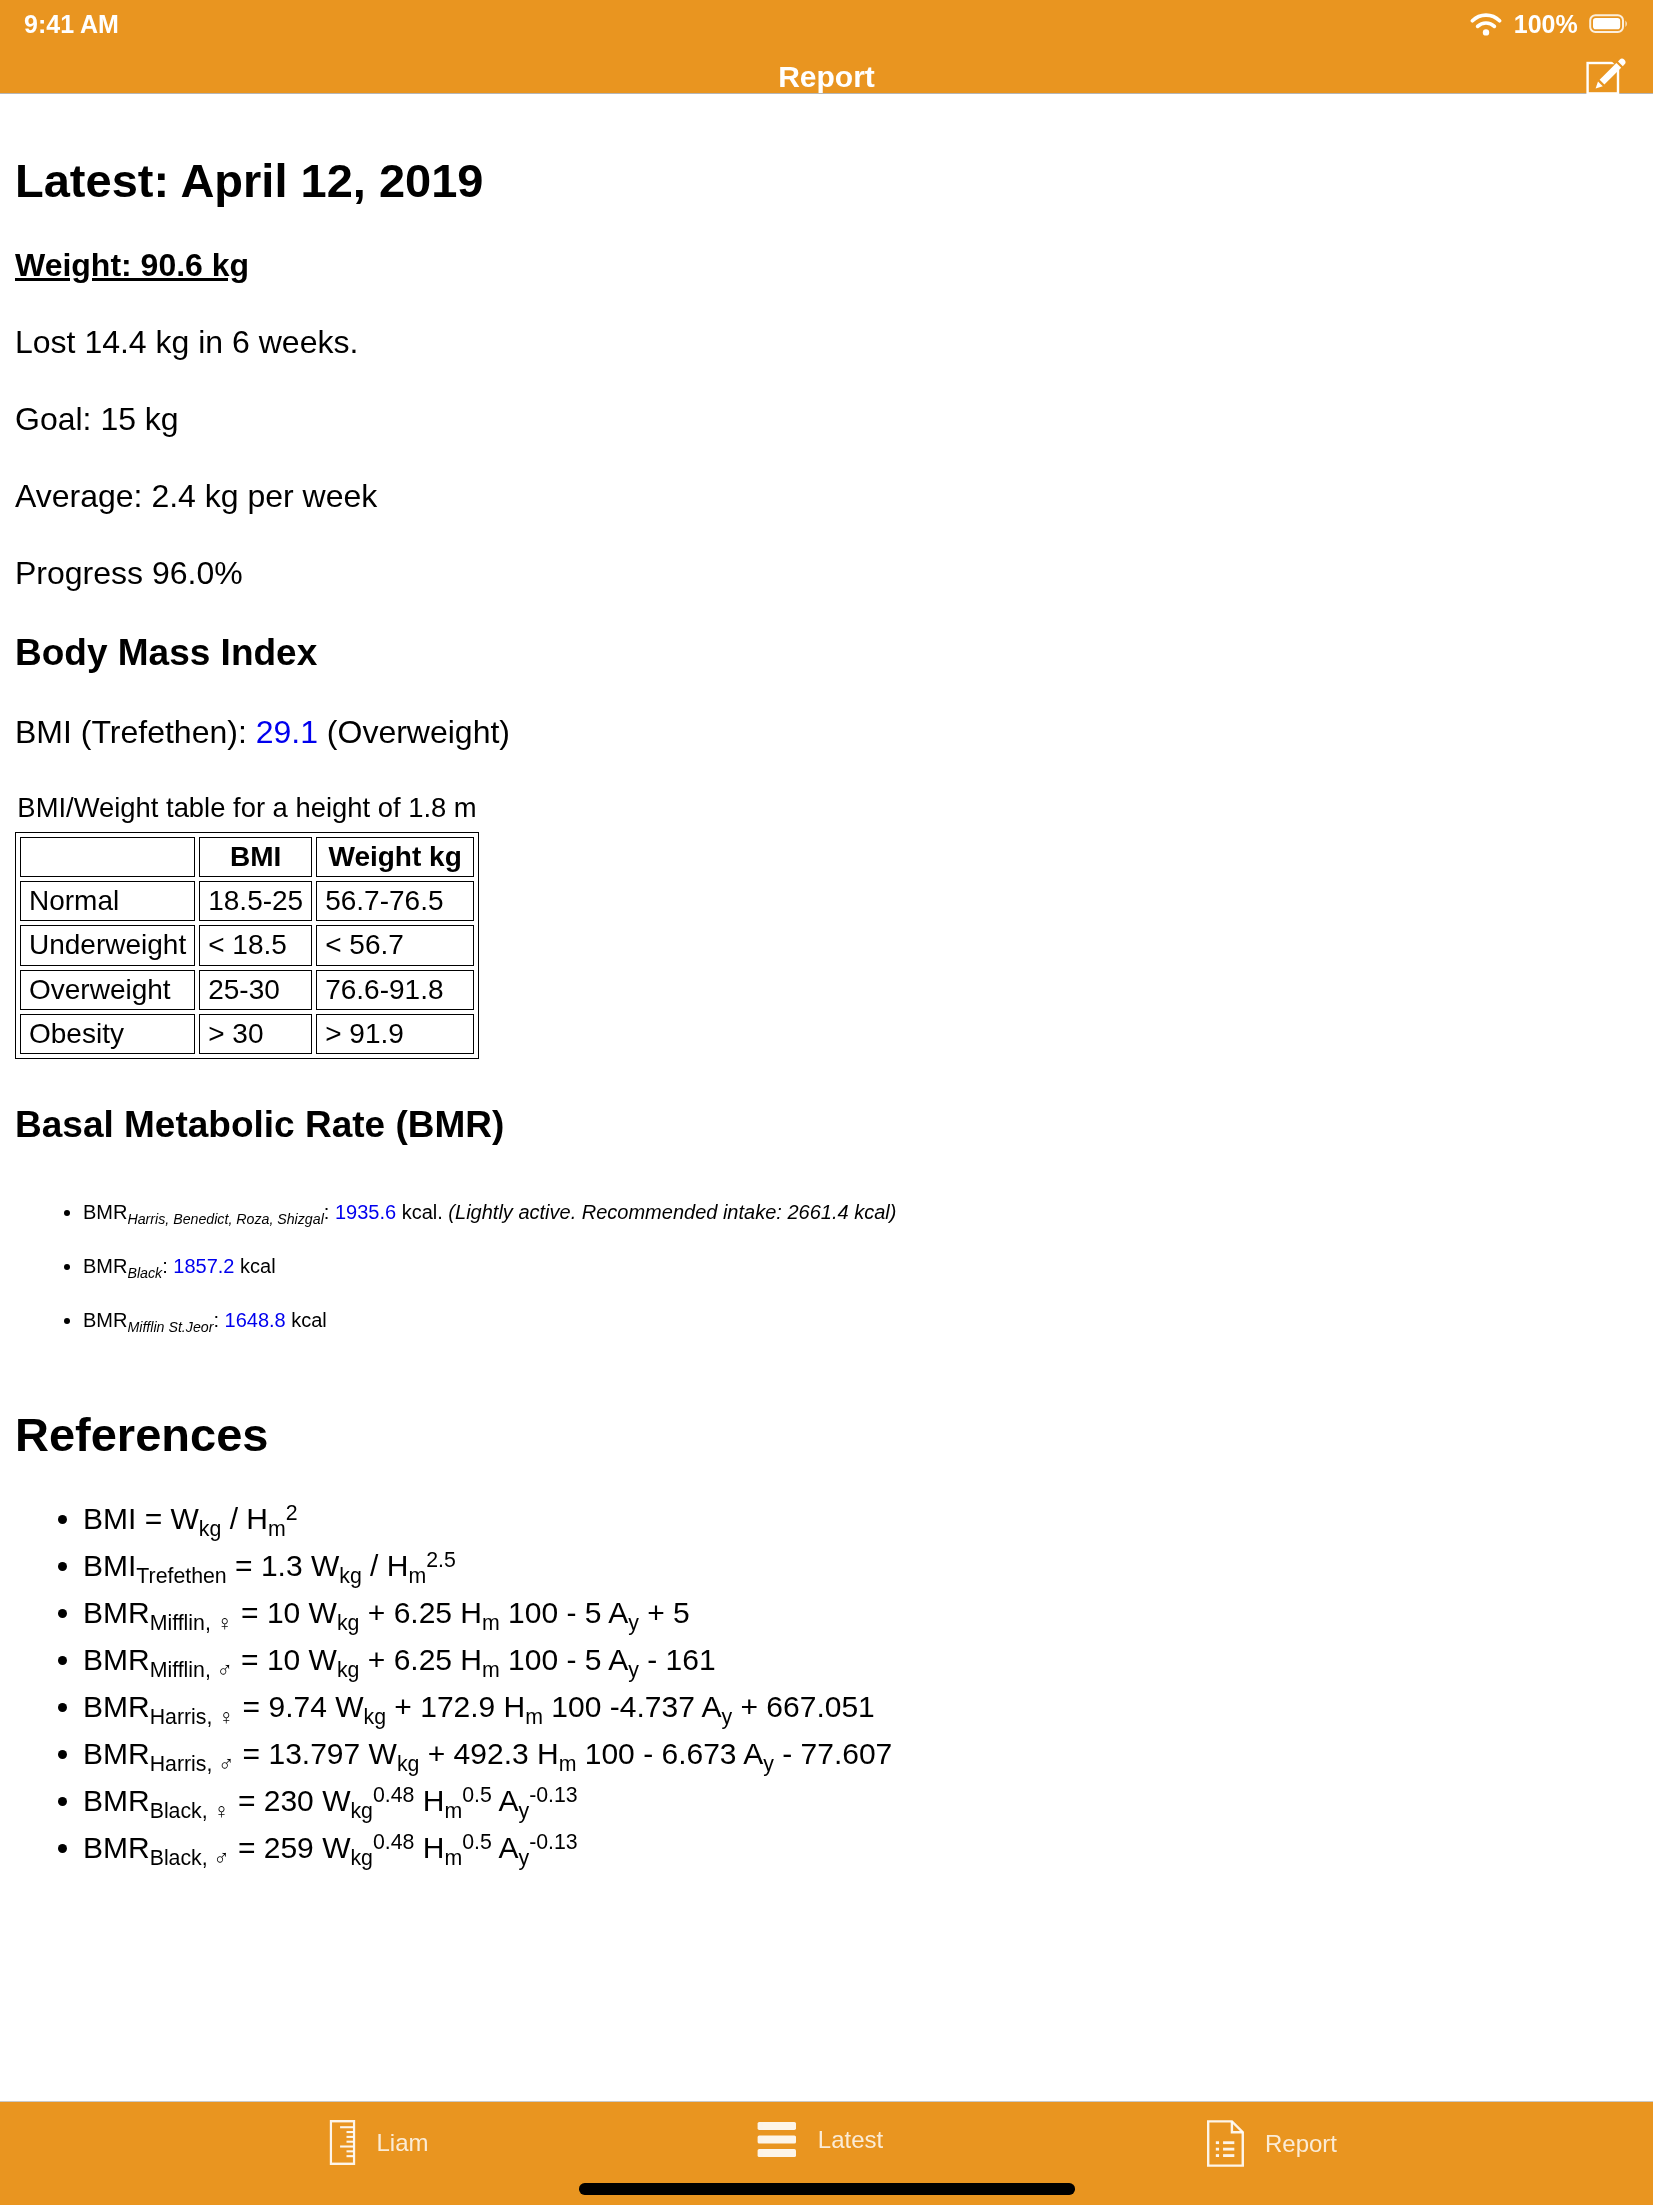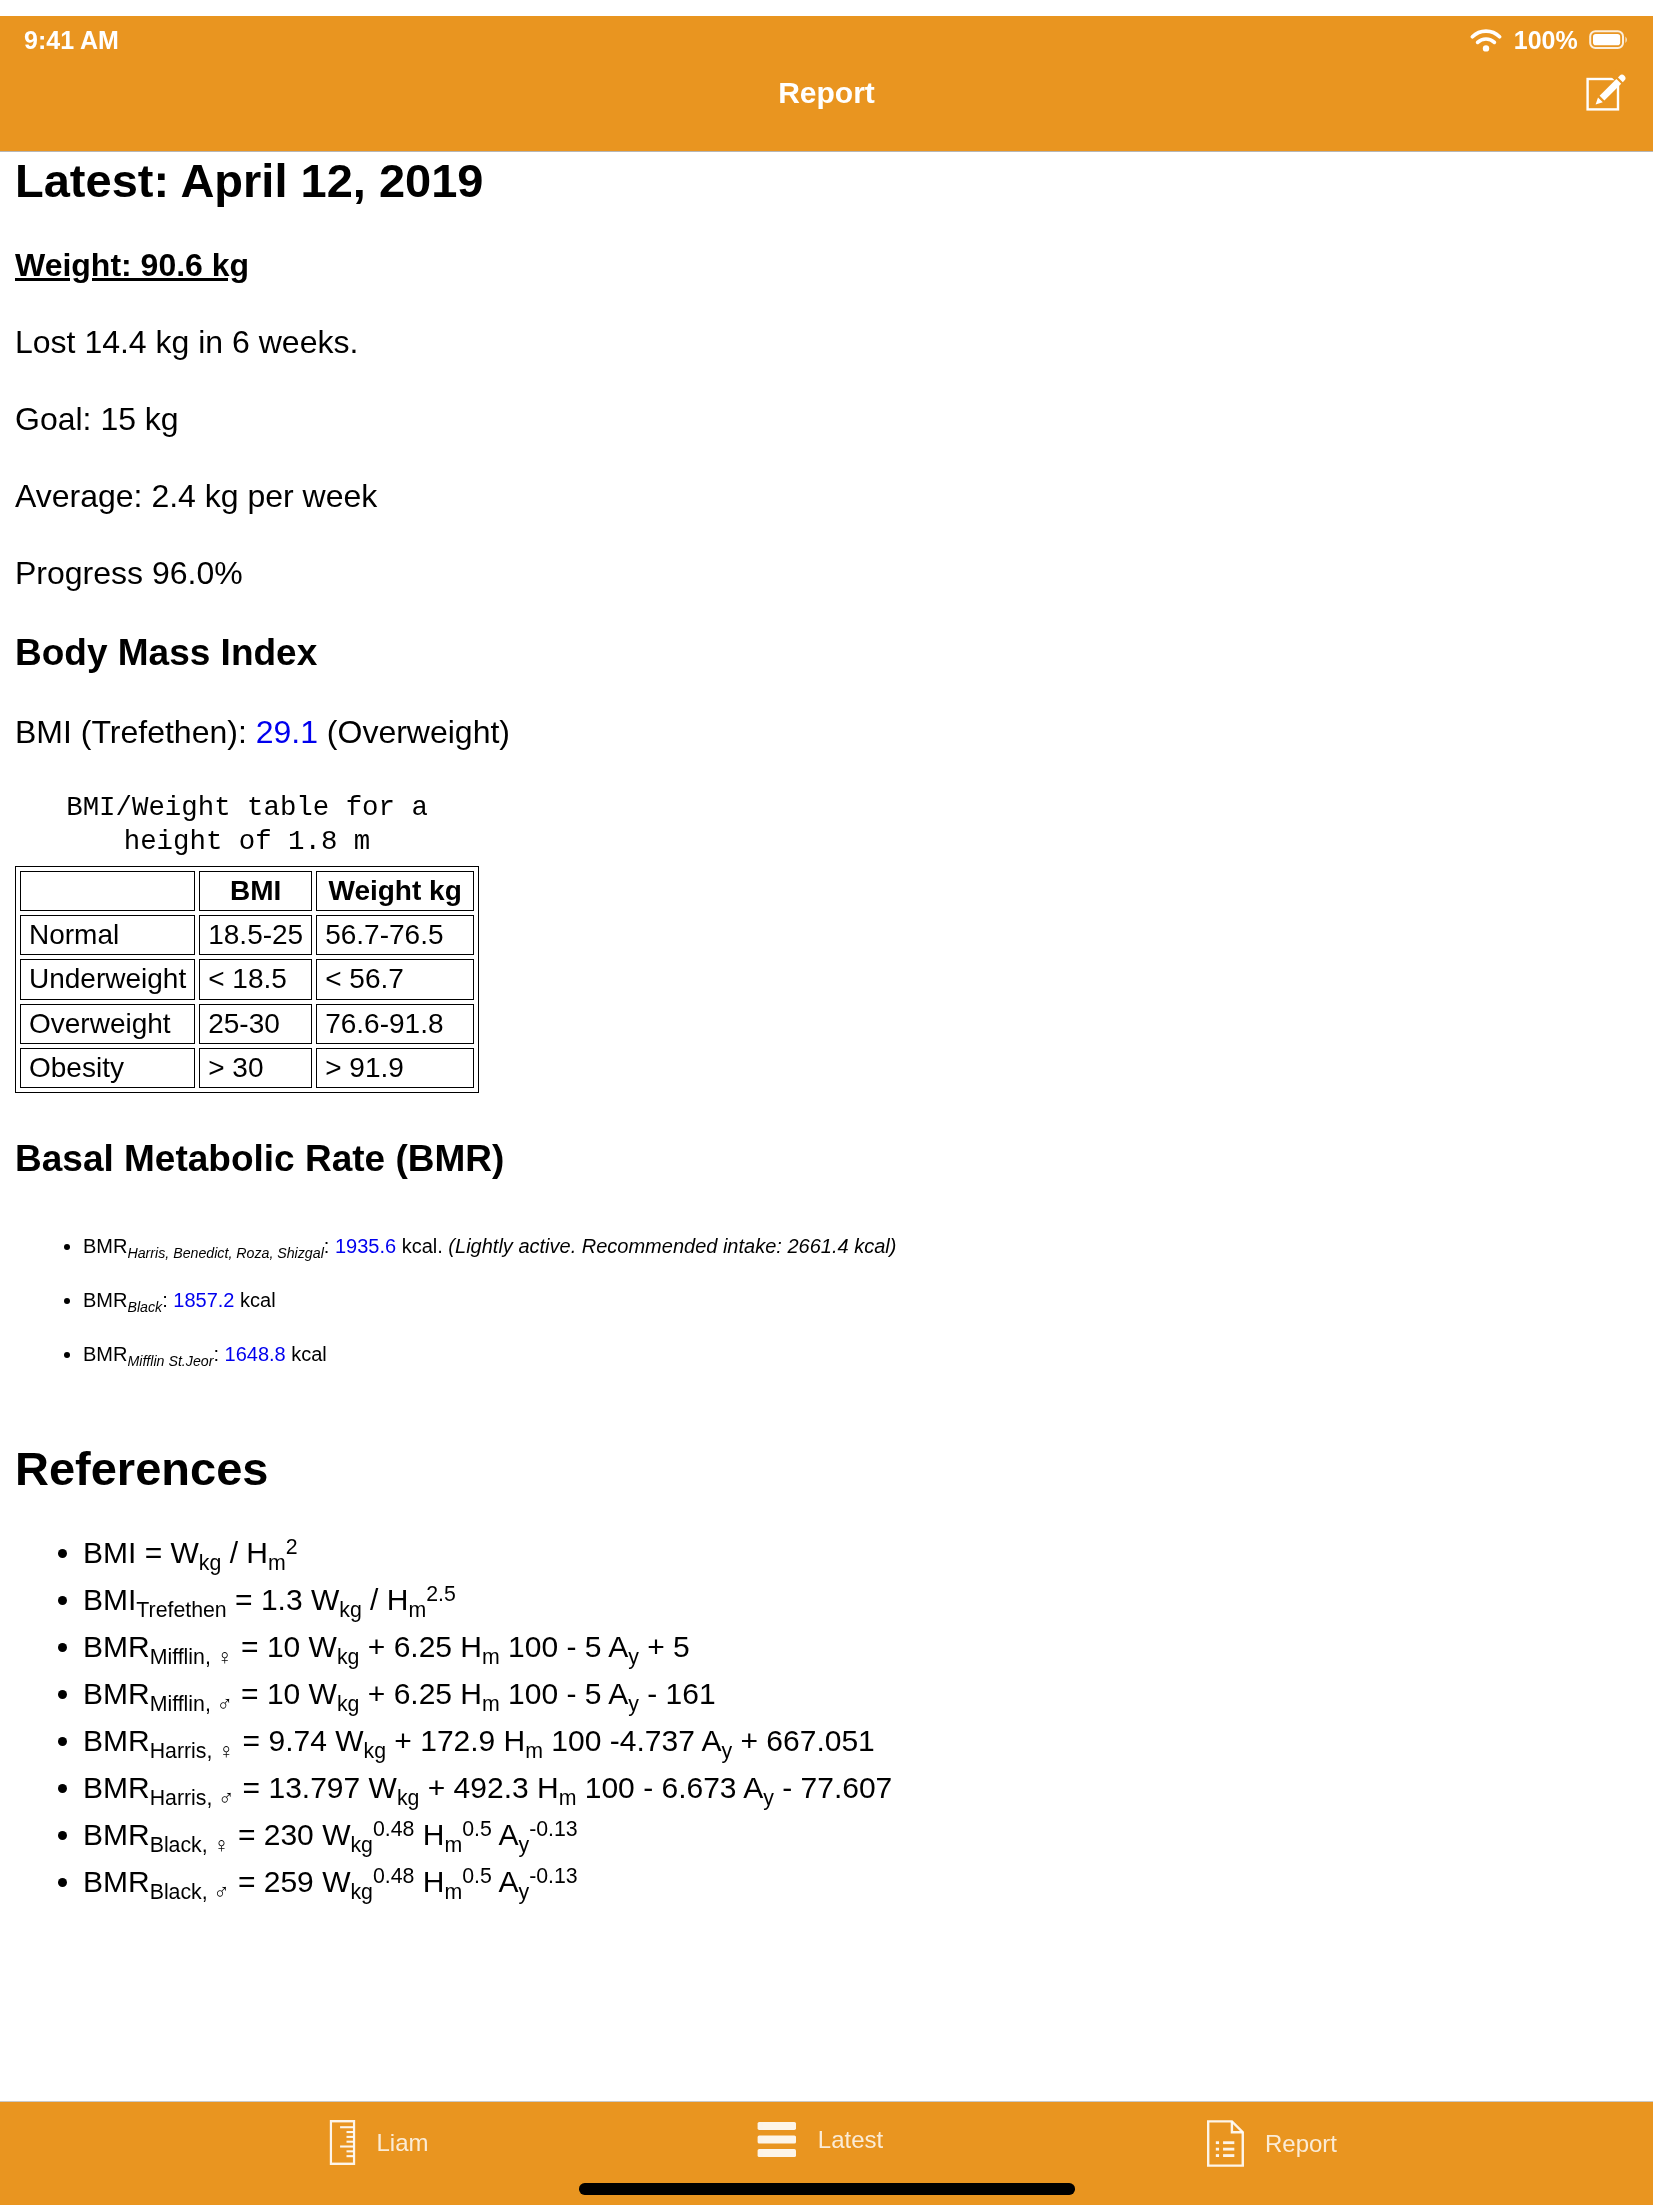--- a/index.html
+++ b/index.html
@@ -11,21 +11,21 @@
   *{box-sizing:border-box;}
   html,body{margin:0;padding:0;}
   body{
     width:1653px;height:2205px;overflow:hidden;background:#fff;color:#000;
     font-family:"Liberation Sans","DejaVu Sans",sans-serif;
   }
   .screen{position:relative;width:1653px;height:2205px;}
 
   
   .header{
-    position:absolute;top:16px;left:0;right:0;height:136px;
+    position:absolute;top:0;left:0;right:0;height:94px;
     background:var(--orange);border-bottom:1.6px solid var(--sep);
   }
   .statusbar{
     position:absolute;top:8px;left:0;right:0;height:32px;
     display:flex;justify-content:space-between;align-items:center;
     padding:0 24px;color:#fff;font-size:25px;font-weight:700;
   }
   .status-right{display:flex;align-items:center;gap:11.3px;}
   .nav-title{
     position:absolute;top:61px;left:0;right:0;text-align:center;
@@ -49,21 +49,21 @@
   .sup{font-size:71%;position:relative;top:-0.45em;}
   .italic{font-style:italic;}
   .link{color:var(--link);}
 
   
   table.bmi{
     border-collapse:separate;border-spacing:4px;border:1.6px solid #000;
     margin:39px 0 0 0;font-size:28px;caption-side:top;
   }
   table.bmi caption{
-    font-size:27.4px;line-height:34px;margin-bottom:6.5px;text-align:center;color:#000;font-family:Liberation Mono, monospace;
+    font-size:27.4px;line-height:34px;margin-bottom:6.5px;text-align:center;color:#000;
   }
   table.bmi th,table.bmi td{
     border:1.6px solid #000;padding:3.2px 8px;text-align:left;font-weight:400;
     white-space:nowrap;line-height:32px;
   }
   table.bmi th.h{font-weight:700;text-align:center;padding:3.2px 11.3px;}
   table.bmi td.lbl{min-width:141px;}
 
   
   ul.bmr{margin:37px 0 0;padding-left:68px;}

